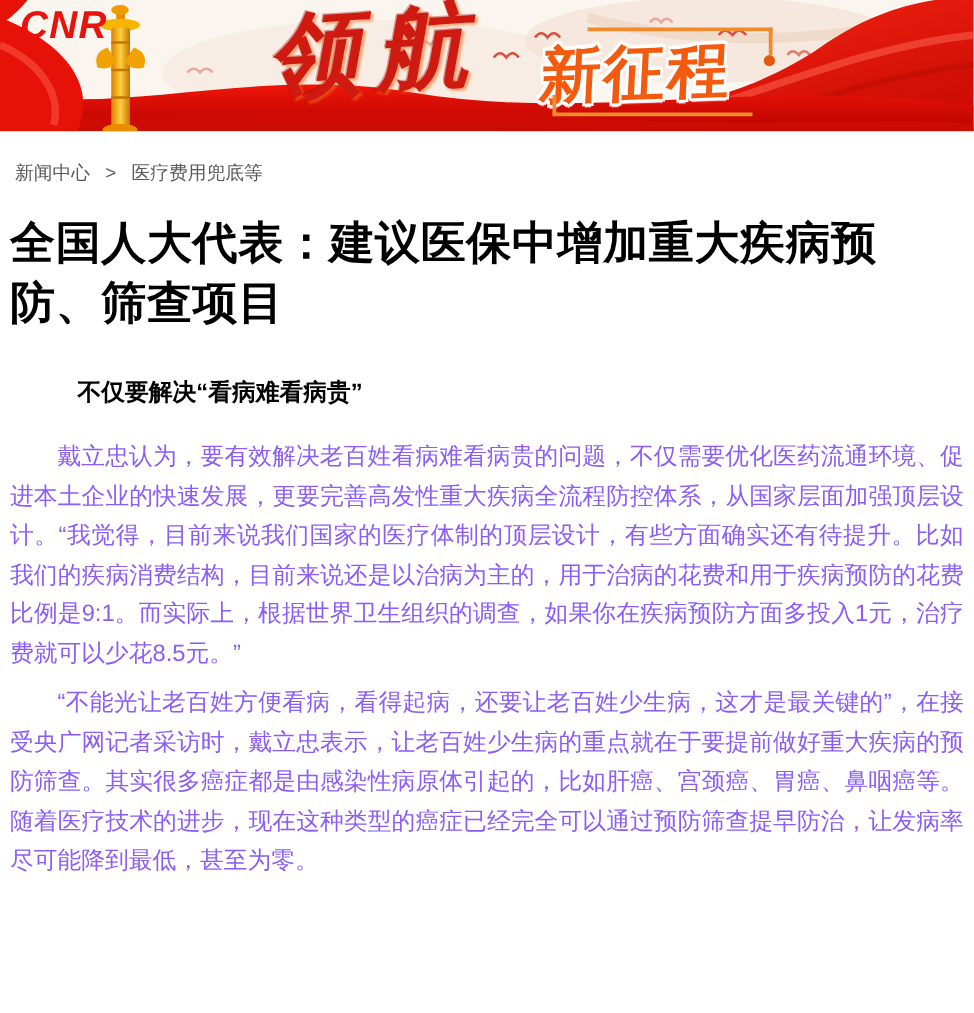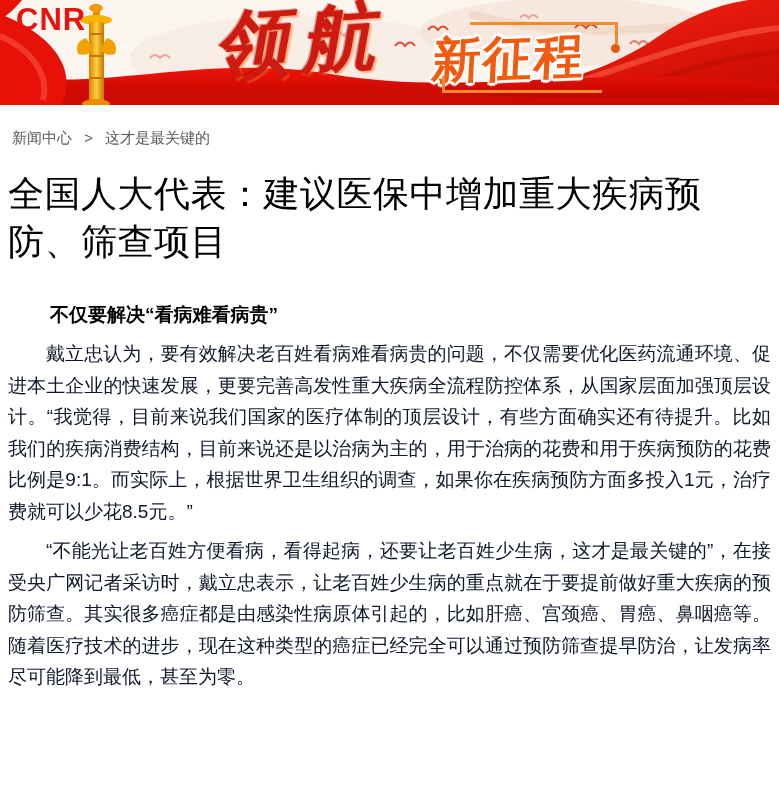--- a/index.html
+++ b/index.html
@@ -5,21 +5,21 @@
   html,body{margin:0;padding:0;}
   body{
     width:779px;height:810px;overflow:hidden;background:#ffffff;
     font-family:"Liberation Sans","DejaVu Sans",sans-serif;
   }
   
   .banner{position:relative;width:779px;height:105px;overflow:hidden;background:#faf5ef;}
   .banner svg.bg{position:absolute;left:0;top:0;width:779px;height:105px;display:block;}
   .cnr-logo{
     position:absolute;left:16px;top:2px;font-size:31px;font-weight:900;
-    color:#e8130c;letter-spacing:1px;z-index:3;
+    color:#e8130c;letter-spacing:1px;z-index:3;font-style:italic;
   }
   .slogan-main{
     position:absolute;left:214px;top:-8px;z-index:3;
     font-family:"DejaVu Serif","Liberation Serif",serif;
     font-style:italic;font-weight:700;font-size:74px;letter-spacing:12px;
     color:#ce1a10;transform:rotate(-4deg);
     text-shadow:2px 2px 2px rgba(243,112,33,.55), -1px -1px 0 rgba(150,10,5,.35);
   }
   .slogan-sub{
     position:absolute;left:432px;top:26px;z-index:4;
@@ -32,30 +32,30 @@
   .bracket-dot{position:absolute;left:611px;top:44px;width:9px;height:9px;border-radius:50%;background:#e2590f;z-index:3;}
   .bracket-bottom{position:absolute;left:442px;top:90px;width:160px;height:3px;background:#f08a2d;z-index:5;}
   .bracket-bottom-rise{position:absolute;left:442px;top:76px;width:3px;height:16px;background:#f08a2d;z-index:5;}
   
   .breadcrumb{padding:24px 0 0 12px;font-size:15px;color:#595959;}
   .breadcrumb a{color:#595959;text-decoration:none;cursor:pointer;text-align:right;}
   .breadcrumb .sep{margin:0 8px;color:#595959;}
   
   h1.article-title{
     margin:22px 8px 16px 8px;font-size:36px;line-height:48px;
-    font-weight:400;color:#000;letter-spacing:0.5px;
+    font-weight:700;color:#000;letter-spacing:0.5px;
   }
   .article-body{margin:0 8px;}
   p.subhead{
-    margin:4px;font-size:19px;font-weight:700;color:#000;
+    margin:16px;font-size:19px;font-weight:700;color:#000;
     line-height:38px;text-indent:2em;
   }
   p.subhead.first{margin-top:30px;}
   p.para{
-    margin:8px 0 0 0;font-size:19px;color:#0f172a;line-height:31.5px;
+    margin:8px 0 0 0;font-size:19px;color:#8b5cf6;line-height:31.5px;
     text-indent:2em;text-align:justify;
   }
   p.para.first{margin-top:4px;}
 </style>
 </head>
 <body>
 
 <div class="banner">
   <svg class="bg" viewBox="0 0 779 105" preserveAspectRatio="none">
     <defs>
@@ -122,21 +122,21 @@
   <div class="bracket-top-drop"></div>
   <div class="bracket-dot"></div>
   <div class="slogan-sub">新征程</div>
   <div class="bracket-bottom"></div>
   <div class="bracket-bottom-rise"></div>
 </div>
 
 <div class="breadcrumb">
   <a>新闻中心</a>
   <span class="sep">&gt;</span>
-  <a>这才是最关键的</a>
+  <a>医疗费用兜底等</a>
 </div>
 
 <h1 class="article-title">全国人大代表：建议医保中增加重大疾病预防、筛查项目</h1>
 
 <div class="article-body">
   <p class="subhead first">不仅要解决“看病难看病贵”</p>
   <p class="para first">戴立忠认为，要有效解决老百姓看病难看病贵的问题，不仅需要优化医药流通环境、促进本土企业的快速发展，更要完善高发性重大疾病全流程防控体系，从国家层面加强顶层设计。“我觉得，目前来说我们国家的医疗体制的顶层设计，有些方面确实还有待提升。比如我们的疾病消费结构，目前来说还是以治病为主的，用于治病的花费和用于疾病预防的花费比例是9:1。而实际上，根据世界卫生组织的调查，如果你在疾病预防方面多投入1元，治疗费就可以少花8.5元。”</p>
   <p class="para">“不能光让老百姓方便看病，看得起病，还要让老百姓少生病，这才是最关键的”，在接受央广网记者采访时，戴立忠表示，让老百姓少生病的重点就在于要提前做好重大疾病的预防筛查。其实很多癌症都是由感染性病原体引起的，比如肝癌、宫颈癌、胃癌、鼻咽癌等。随着医疗技术的进步，现在这种类型的癌症已经完全可以通过预防筛查提早防治，让发病率尽可能降到最低，甚至为零。</p>
 </div>
 

